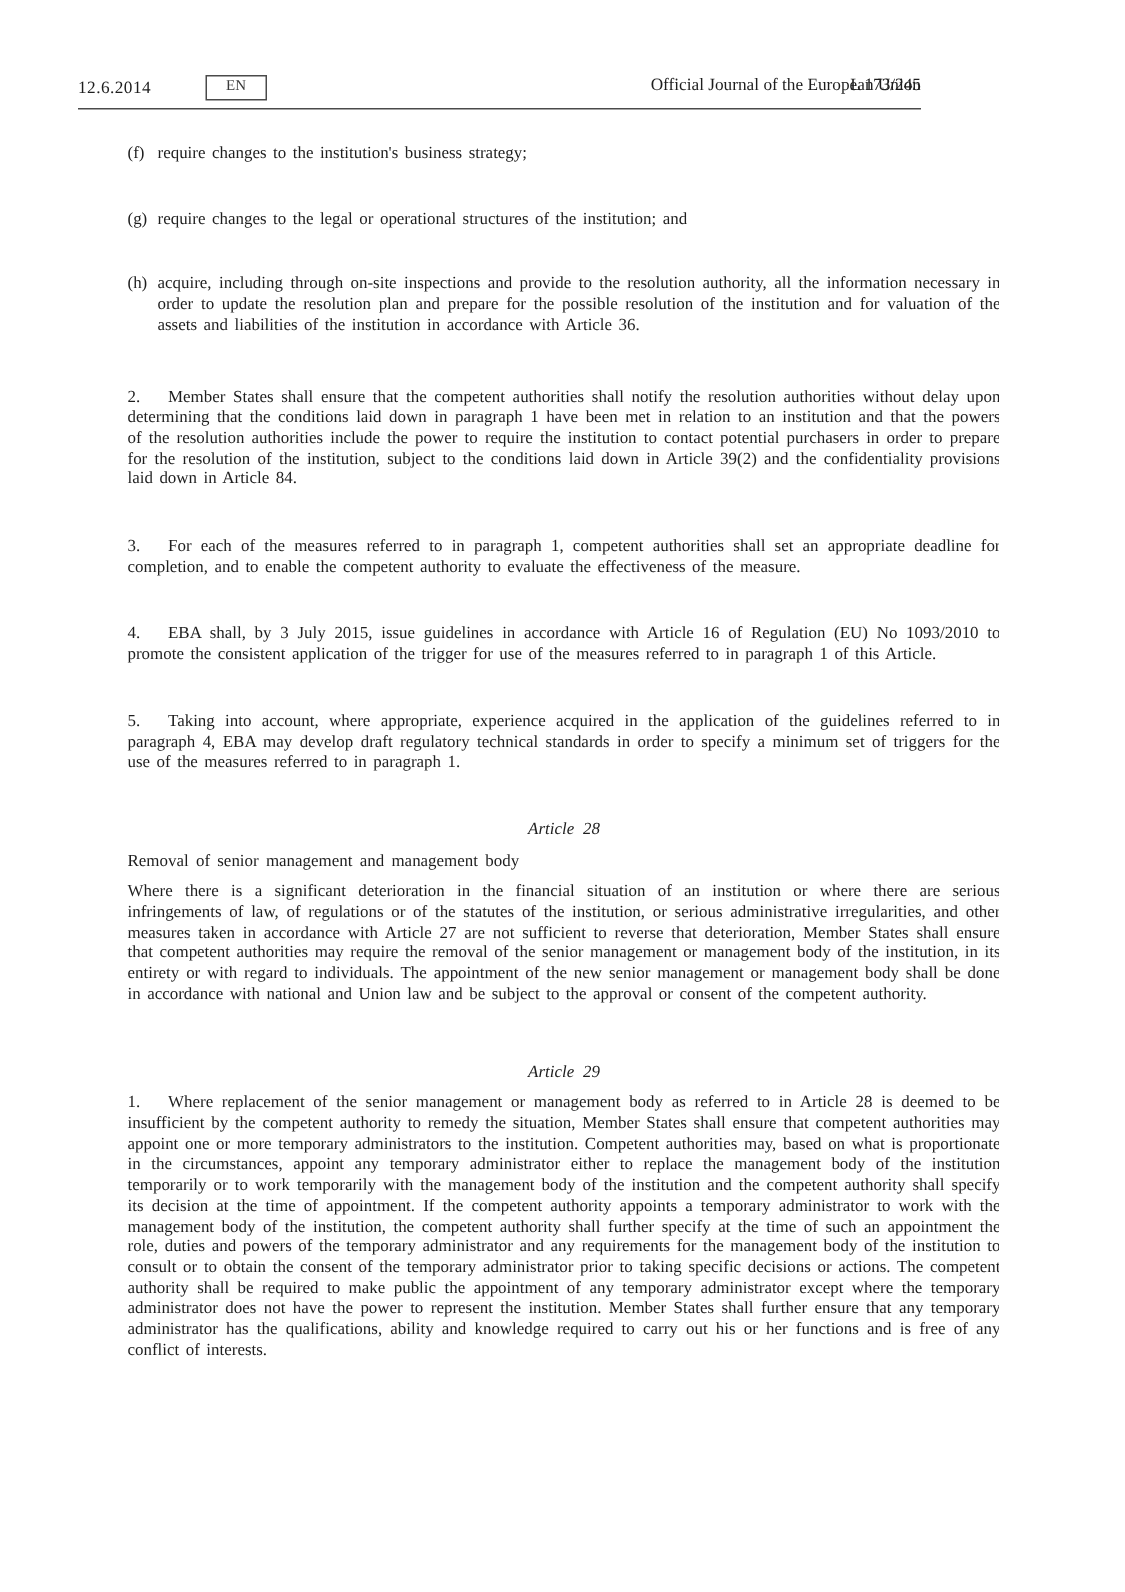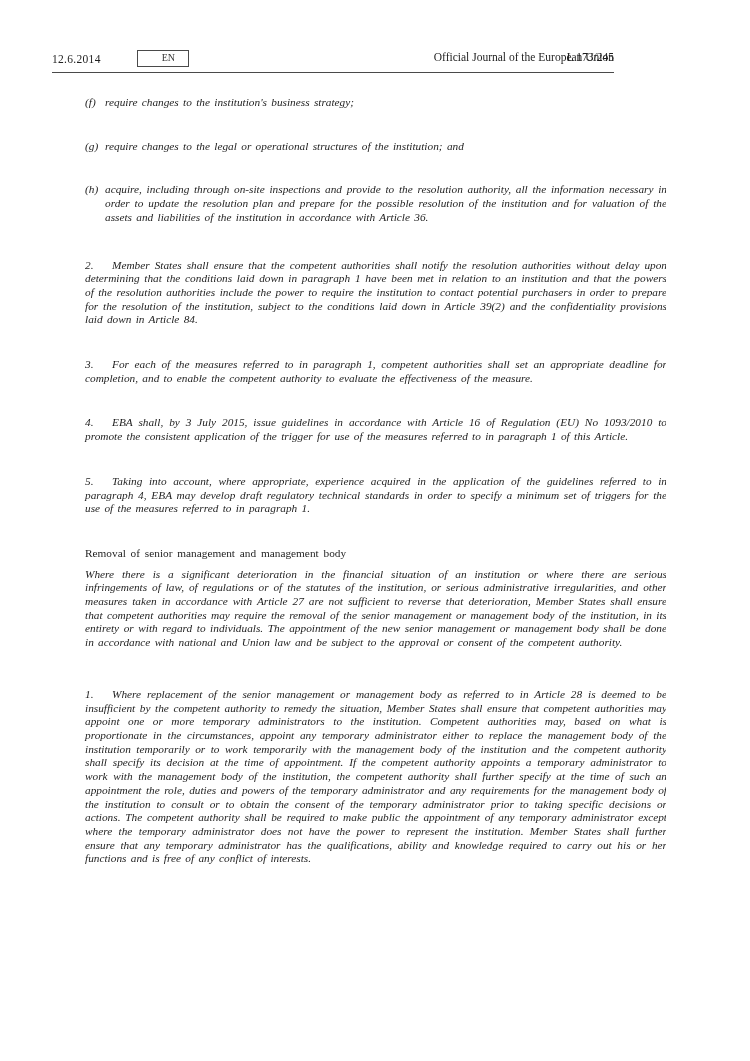--- a/index.html
+++ b/index.html
@@ -32,21 +32,21 @@
     display: flex;
     align-items: center;
   }
   .h-date {
     letter-spacing: 0.3px;
   }
   .en-box {
     display: inline-block;
     margin-left: 36px;
     border: 1px solid #4a4a4a;
-    padding: 1px 13px 2px 24px;
+    padding: 1px 13px 2px 13px;
     font-size: 10px;
     color: #3a3a3a;
     line-height: 12px;
   }
   .h-center {
     position: absolute;
     left: 0;
     right: 0;
     top: 1px;
     text-align: right;
@@ -69,21 +69,20 @@
     position: absolute;
     top: 96px;
     left: 85px;
     width: 582px;
     font-size: 11.3px;
     line-height: 13.7px;
     word-spacing: 1.5px;
   }
   .just {
     text-align: justify;
-    font-style: italic;
   }
   p {
     margin: 0;
   }
   .point {
     padding-left: 20px;
     text-indent: -20px;
     margin-bottom: 30px;
   }
   .point .pt-label {
@@ -149,20 +148,22 @@
 
     <p class="num-para just"><span class="pnum">2.</span><span>Member States shall ensure that the competent authorities shall notify the resolution authorities without delay upon determining that the conditions laid down in paragraph 1 have been met in relation to an institution and that the powers of the resolution authorities include the power to require the institution to contact potential purchasers in order to prepare for the resolution of the institution, subject to the conditions laid down in Article 39(2) and the confidentiality provisions laid down in Article 84.</span></p>
 
     <p class="num-para just"><span class="pnum">3.</span><span>For each of the measures referred to in paragraph 1, competent authorities shall set an appropriate deadline for completion, and to enable the competent authority to evaluate the effectiveness of the measure.</span></p>
 
     <p class="num-para just"><span class="pnum">4.</span><span>EBA shall, by 3 July 2015, issue guidelines in accordance with Article 16 of Regulation (EU) No 1093/2010 to promote the consistent application of the trigger for use of the measures referred to in paragraph 1 of this Article.</span></p>
 
     <p class="num-para just"><span class="pnum">5.</span><span>Taking into account, where appropriate, experience acquired in the application of the guidelines referred to in paragraph 4, EBA may develop draft regulatory technical standards in order to specify a minimum set of triggers for the use of the measures referred to in paragraph 1.</span></p>
 
 
+    <p class="art-num">Article 28</p>
     <p class="art-title">Removal of senior management and management body</p>
     <p class="art-body just">Where there is a significant deterioration in the financial situation of an institution or where there are serious infringements of law, of regulations or of the statutes of the institution, or serious administrative irregularities, and other measures taken in accordance with Article 27 are not sufficient to reverse that deterioration, Member States shall ensure that competent authorities may require the removal of the senior management or management body of the institution, in its entirety or with regard to individuals. The appointment of the new senior management or management body shall be done in accordance with national and Union law and be subject to the approval or consent of the competent authority.</p>
 
+    <p class="art-num">Article 29</p>
     <p class="art-body final just"><span class="pnum">1.</span><span>Where replacement of the senior management or management body as referred to in Article 28 is deemed to be insufficient by the competent authority to remedy the situation, Member States shall ensure that competent authorities may appoint one or more temporary administrators to the institution. Competent authorities may, based on what is proportionate in the circumstances, appoint any temporary administrator either to replace the management body of the institution temporarily or to work temporarily with the management body of the institution and the competent authority shall specify its decision at the time of appointment. If the competent authority appoints a temporary administrator to work with the management body of the institution, the competent authority shall further specify at the time of such an appointment the role, duties and powers of the temporary administrator and any requirements for the management body of the institution to consult or to obtain the consent of the temporary administrator prior to taking specific decisions or actions. The competent authority shall be required to make public the appointment of any temporary administrator except where the temporary administrator does not have the power to represent the institution. Member States shall further ensure that any temporary administrator has the qualifications, ability and knowledge required to carry out his or her functions and is free of any conflict of interests.</span></p>
 
   </main>
 
 </div>
 
 </body></html>

